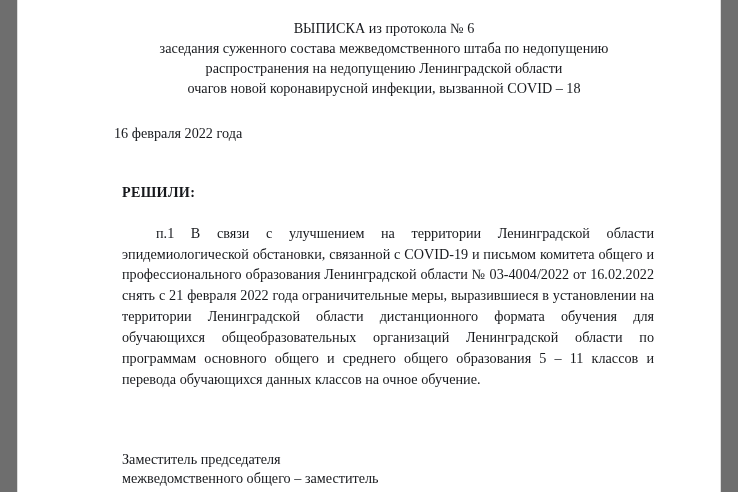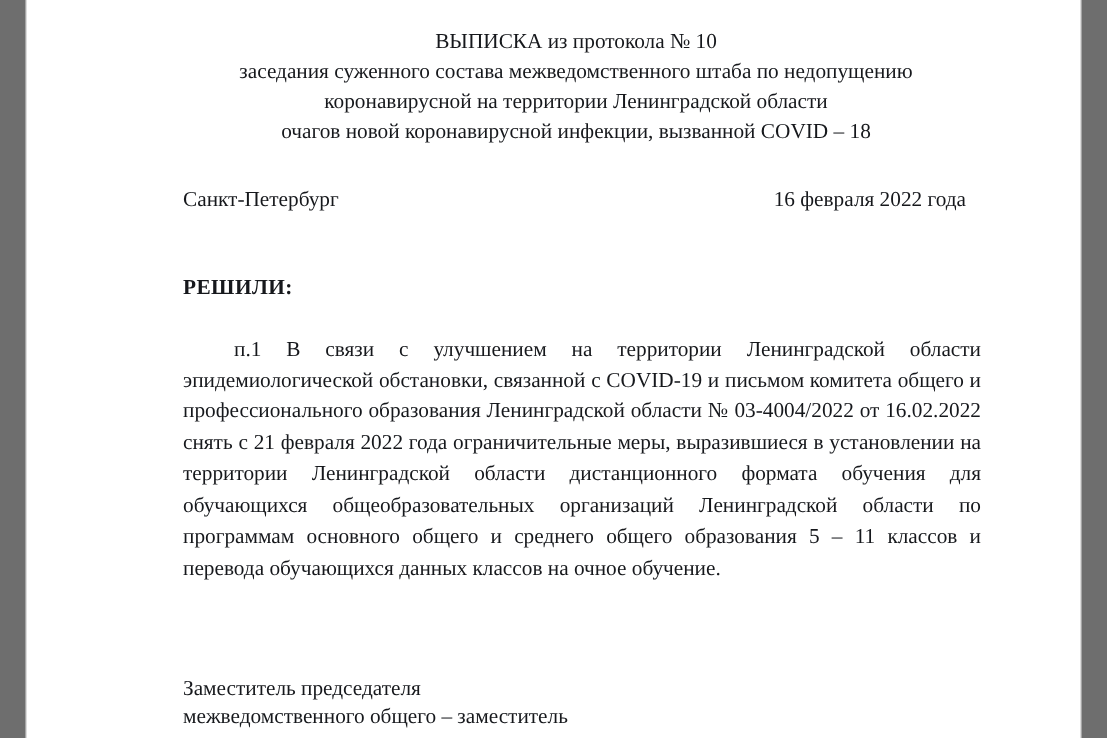--- a/index.html
+++ b/index.html
@@ -69,28 +69,27 @@
   }
   .signature-block .line { white-space: nowrap; }
 </style>
 </head>
 <body>
 
 <div id="page">
   <div class="inner">
 
     <div class="header-block">
-      <div>ВЫПИСКА из протокола № 10</div>
+      <div>ВЫПИСКА из протокола № 6</div>
       <div>заседания суженного состава межведомственного штаба по недопущению</div>
-      <div>коронавирусной на территории Ленинградской области</div>
+      <div>распространения на недопущению Ленинградской области</div>
       <div>очагов новой коронавирусной инфекции, вызванной  COVID – 18</div>
     </div>
 
     <div class="meta-row">
-      <span class="city">Санкт-Петербург</span>
       <span>16 февраля 2022 года</span>
     </div>
 
     <div class="decision">РЕШИЛИ:</div>
 
     <div class="body-par">п.1 В связи с улучшением на территории Ленинградской области эпидемиологической обстановки, связанной с COVID-19 и письмом комитета общего и профессионального образования Ленинградской области № 03-4004/2022 от 16.02.2022 снять с 21 февраля 2022 года ограничительные меры, выразившиеся в установлении на территории Ленинградской области дистанционного формата обучения для обучающихся общеобразовательных организаций Ленинградской области по программам основного общего и среднего общего образования  5 – 11 классов и перевода обучающихся данных классов на очное обучение.</div>
 
     <div class="signature-block">
       <div class="line">Заместитель председателя</div>
       <div class="line">межведомственного общего – заместитель</div>

